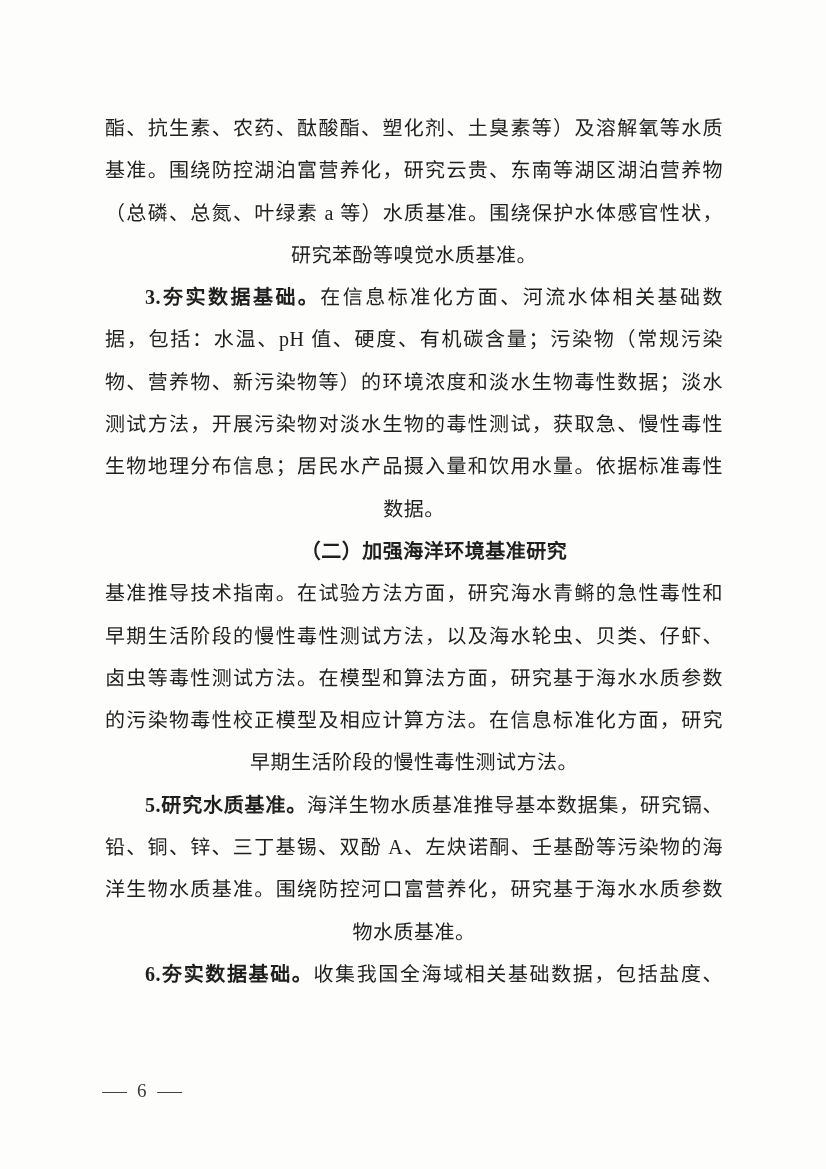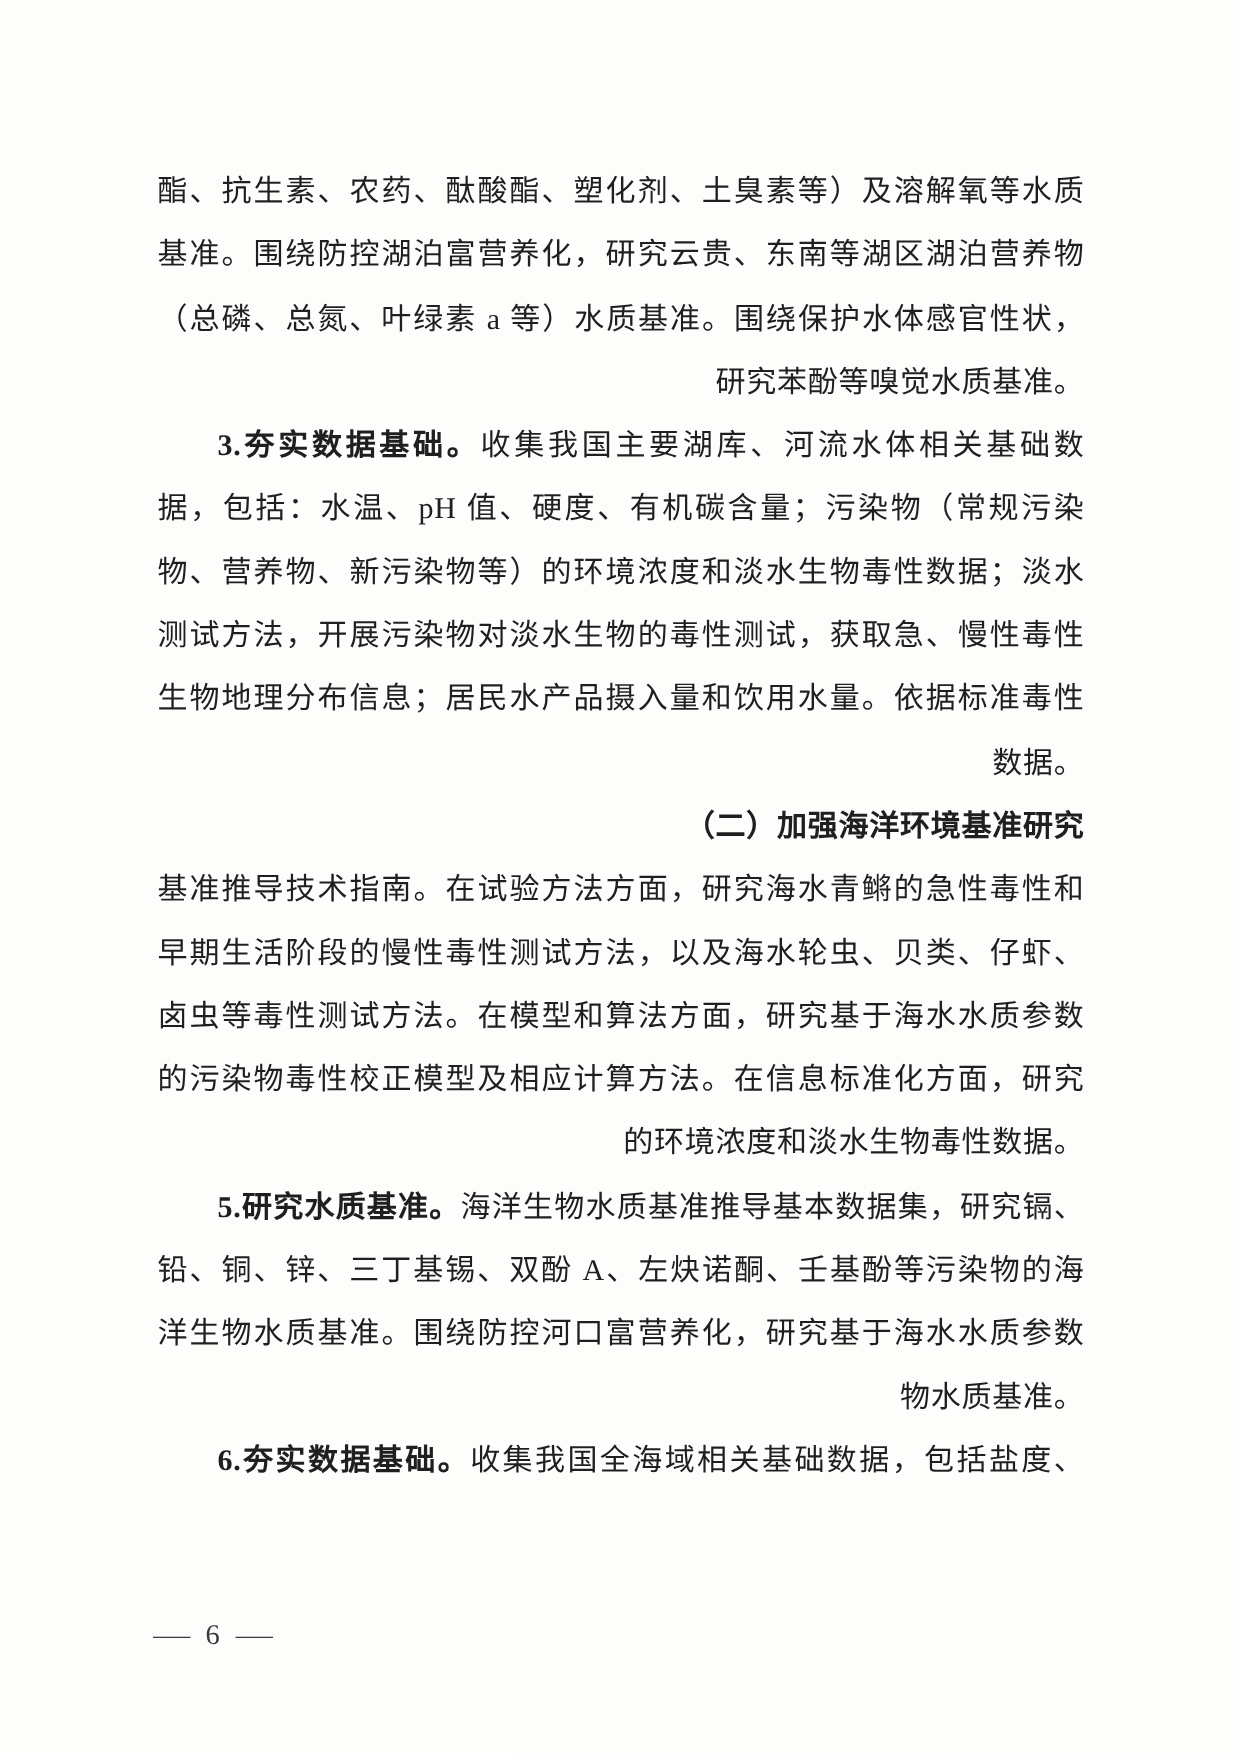--- a/index.html
+++ b/index.html
@@ -27,21 +27,21 @@
     padding: 0;
   }
   .line {
     display: block;
     width: 618px;
     font-size: 20px;
     line-height: 42.3px;
     height: 42.3px;
     overflow: hidden;
     letter-spacing: 0.5px;
-    text-align: right;
+    text-align: center;
   }
   .line.full {
     text-align: justify;
     text-align-last: justify;
   }
   .line.indent {
     text-indent: 2em;
   }
   .run { font-weight: normal; }
   .run.bold { font-weight: bold; }
@@ -69,36 +69,36 @@
 
 <div class="page" style="--paper: #fdfdfc; --ink: #1f1f1f; --footer-ink: #3a3a3a;">
   <main class="doc-body" id="doc-body">
       <div class="para">
         <div class="line full"><span class="run">酯、抗生素、农药、酞酸酯、塑化剂、土臭素等）及溶解氧等水质</span></div>
         <div class="line full"><span class="run">基准。围绕防控湖泊富营养化，研究云贵、东南等湖区湖泊营养物</span></div>
         <div class="line full"><span class="run">（总磷、总氮、叶绿素 a 等）水质基准。围绕保护水体感官性状，</span></div>
         <div class="line"><span class="run">研究苯酚等嗅觉水质基准。</span></div>
       </div>
       <div class="para">
-        <div class="line full indent"><span class="run bold">3.夯实数据基础。</span><span class="run">收集我国主要湖库、河流水体相关基础数</span></div>
+        <div class="line full indent"><span class="run bold">3.夯实数据基础。</span><span class="run">在信息标准化方面、河流水体相关基础数</span></div>
         <div class="line full"><span class="run">据，包括：水温、pH 值、硬度、有机碳含量；污染物（常规污染</span></div>
         <div class="line full"><span class="run">物、营养物、新污染物等）的环境浓度和淡水生物毒性数据；淡水</span></div>
         <div class="line full"><span class="run">测试方法，开展污染物对淡水生物的毒性测试，获取急、慢性毒性</span></div>
         <div class="line full"><span class="run">生物地理分布信息；居民水产品摄入量和饮用水量。依据标准毒性</span></div>
         <div class="line"><span class="run">数据。</span></div>
       </div>
       <div class="para">
         <div class="line indent"><span class="run bold">（二）加强海洋环境基准研究</span></div>
       </div>
       <div class="para">
         <div class="line full"><span class="run">基准推导技术指南。在试验方法方面，研究海水青鳉的急性毒性和</span></div>
         <div class="line full"><span class="run">早期生活阶段的慢性毒性测试方法，以及海水轮虫、贝类、仔虾、</span></div>
         <div class="line full"><span class="run">卤虫等毒性测试方法。在模型和算法方面，研究基于海水水质参数</span></div>
         <div class="line full"><span class="run">的污染物毒性校正模型及相应计算方法。在信息标准化方面，研究</span></div>
-        <div class="line"><span class="run">的环境浓度和淡水生物毒性数据。</span></div>
+        <div class="line"><span class="run">早期生活阶段的慢性毒性测试方法。</span></div>
       </div>
       <div class="para">
         <div class="line full indent"><span class="run bold">5.研究水质基准。</span><span class="run">海洋生物水质基准推导基本数据集，研究镉、</span></div>
         <div class="line full"><span class="run">铅、铜、锌、三丁基锡、双酚 A、左炔诺酮、壬基酚等污染物的海</span></div>
         <div class="line full"><span class="run">洋生物水质基准。围绕防控河口富营养化，研究基于海水水质参数</span></div>
         <div class="line"><span class="run">物水质基准。</span></div>
       </div>
       <div class="para">
         <div class="line full indent"><span class="run bold">6.夯实数据基础。</span><span class="run">收集我国全海域相关基础数据，包括盐度、</span></div>
       </div>

